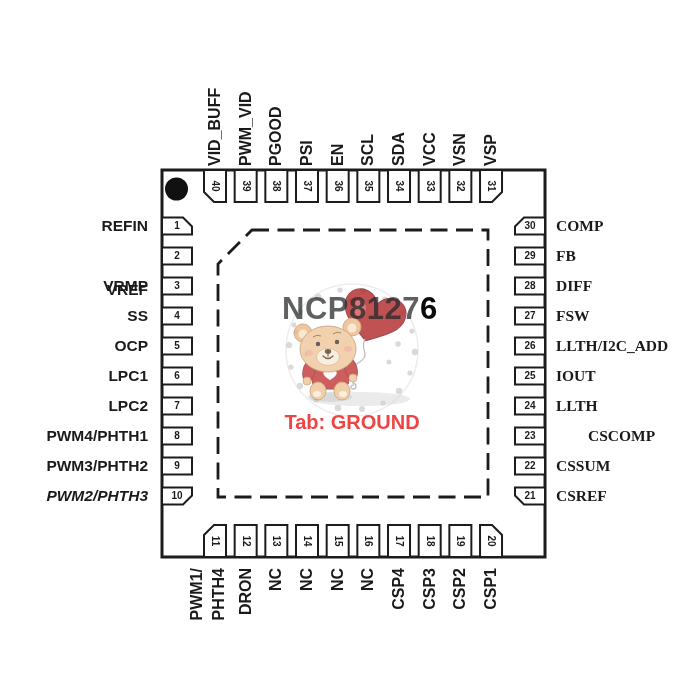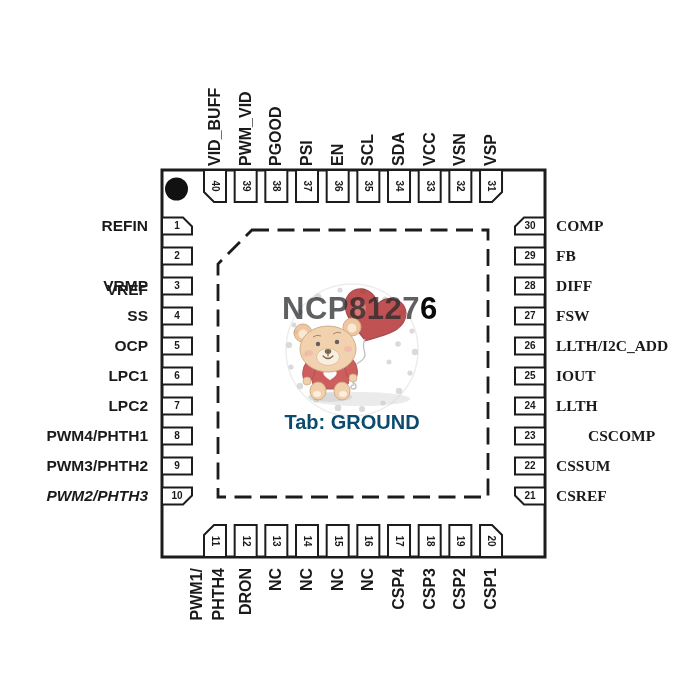--- a/index.html
+++ b/index.html
@@ -23,21 +23,21 @@
   .pnum.rot{width:16px;height:16px;line-height:16px;transform:rotate(90deg);}
   .pnum.flat{width:30px;height:12px;line-height:12px;}
   
   .part-number{position:absolute;left:282px;top:291px;width:300px;font-size:31px;font-weight:700;
                letter-spacing:.5px;white-space:nowrap;z-index:5;}
   .part-gray{color:rgba(38,41,43,0.74);}
   .part-black{color:#0a0a0a;}
   .top-view{position:absolute;left:292px;top:362px;width:140px;text-align:center;font-size:22.5px;
             font-weight:600;letter-spacing:1px;color:rgba(75,78,80,0.60);white-space:nowrap;z-index:5;}
   .tab-ground{position:absolute;left:282px;top:411px;width:140px;text-align:center;font-size:20px;
-              font-weight:600;color:#0c4a6e;white-space:nowrap;z-index:5;}
+              font-weight:600;color:#ef4444;white-space:nowrap;z-index:5;}
 </style>
 </head>
 <body>
 
 <div class="canvas">
 
   <svg id="linework" class="layer" width="700" height="700" viewBox="0 0 700 700" style="z-index:1;">
     <rect x="162" y="170" width="383" height="387" fill="#ffffff" stroke="#1c1c1c" stroke-width="3"></rect>
     <path d="M 252 230 L 488 230 L 488 497 L 218 497 L 218 264 Z" fill="none" stroke="#1c1c1c" stroke-width="2.8" stroke-dasharray="17 8.5"></path>
     <circle cx="176.5" cy="189" r="11.5" fill="#111111"></circle>

